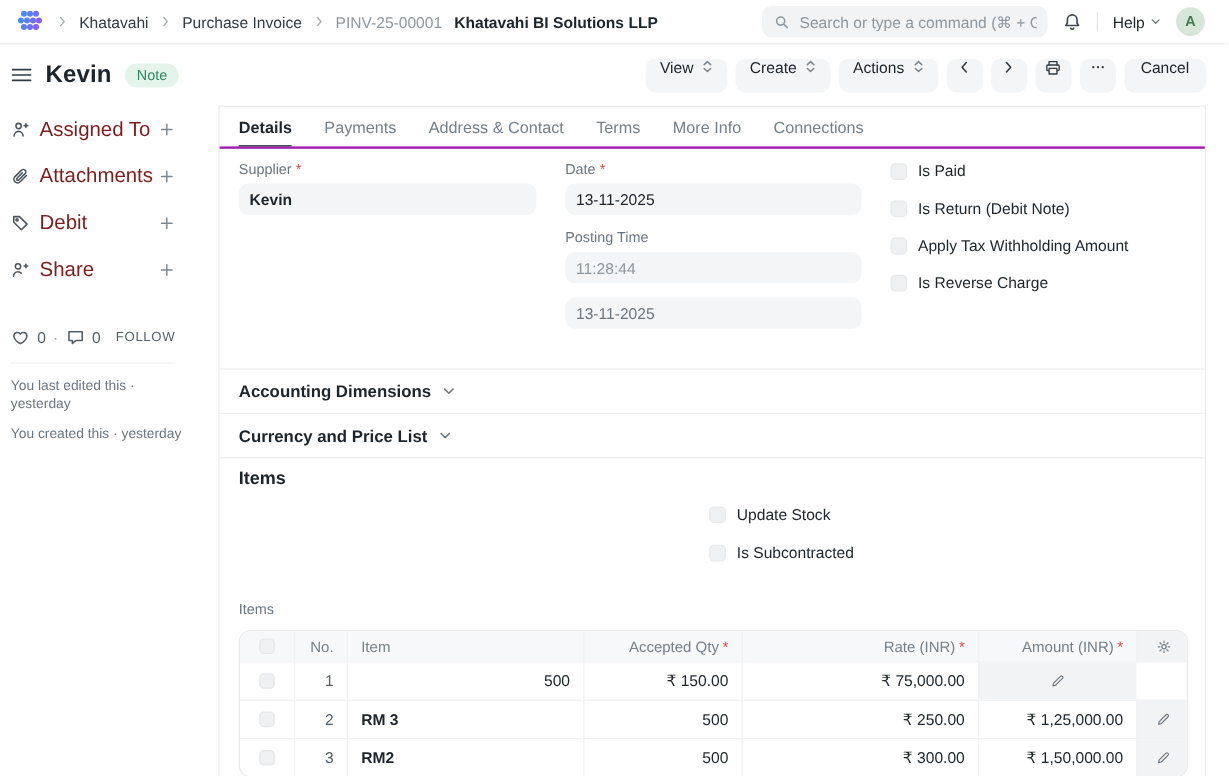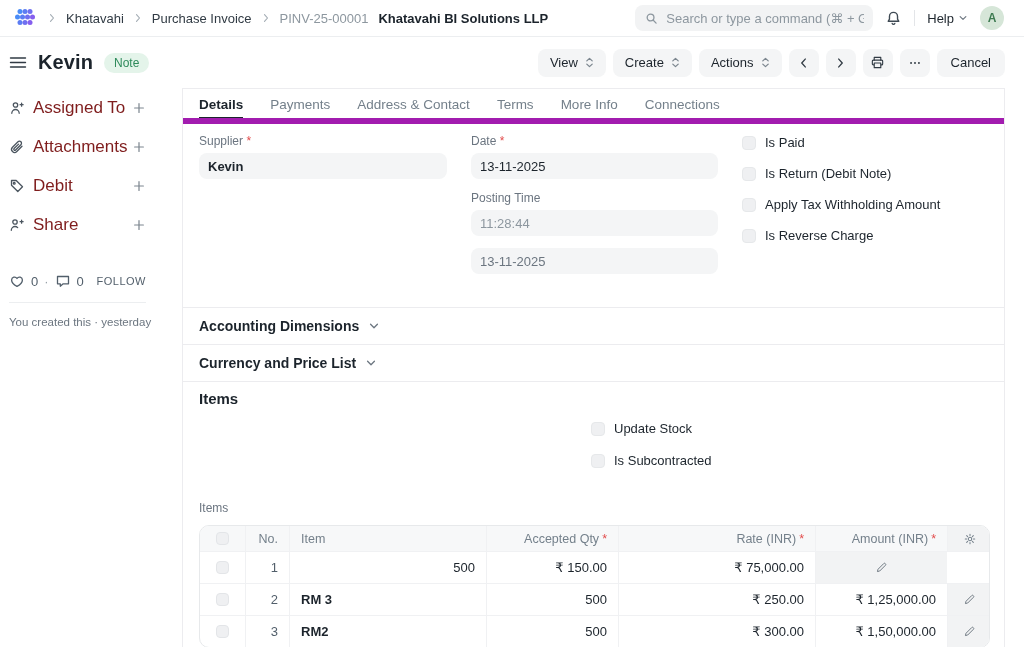--- a/index.html
+++ b/index.html
@@ -21,39 +21,39 @@
   .nav-divider { width:1px; height:16px; background:#e3e5e8; }
   .help { display:flex; align-items:center; gap:4px; font-size:13px; font-weight:500; color:#1c242c; cursor:pointer; }
   .avatar { width:24px; height:24px; border-radius:50%; background:#d6e6d8; color:#3e7b51; font-size:12px; font-weight:600; display:flex; align-items:center; justify-content:center; cursor:pointer; }
 
   
   .page-head { height:51px; display:flex; align-items:center; justify-content:space-between; padding:0 19px 0 9px; }
   .ph-left { display:flex; align-items:center; gap:11px; }
   .title { font-size:20px; font-weight:700; letter-spacing:.1px; }
   .badge { background:#e4f4ea; color:#2e8a5b; font-size:12px; font-weight:500; padding:3px 10px; border-radius:999px; }
   .ph-right { display:flex; align-items:center; gap:7px; }
-  .btn { height:28px; background:#f4f5f6; border:none; border-radius:8px; font-size:13px; color:#1c242c; font-family:inherit; font-weight:500; display:flex; align-items:center; gap:7px; padding:0 12px; cursor:pointer; }
+  .btn { height:28px; background:#f4f5f6; border:none; border-radius:8px; font-size:13px; color:#1c242c; font-family:inherit; font-weight:500; display:flex; align-items:flex-start; gap:7px; padding:0 12px; cursor:pointer; }
   .btn.icon-only { width:30px; padding:0; justify-content:center; }
 
   
   .page-body { display:flex; height:559px; }
   .sidebar { width:182px; padding:10px 36px 0 9px; flex-shrink:0; }
   .sb-item { display:flex; align-items:center; margin-bottom:19px; }
   .sb-item .lbl { font-size:17px; color:#7f1d1d; margin-left:8px; flex:1; }
   .sb-plus { background:none; border:none; cursor:pointer; display:flex; padding:0; }
   .sb-social { display:flex; align-items:center; margin-top:38px; }
   .sb-social .grp { display:flex; align-items:center; gap:6px; flex:1; font-size:13px; color:#525f6b; }
   .follow { font-size:11px; letter-spacing:.5px; color:#525f6b; font-weight:500; cursor:pointer; }
   .sb-divider { height:1px; background:#eceef0; margin:13px 0 12px; }
   .sb-meta { font-size:11.5px; color:#6c7680; line-height:1.32; margin-bottom:10px; width:150px; }
 
   .content { width:823px; border:1px solid #ececef; border-bottom:none; flex-shrink:0; }
 
   
-  .tabs { height:35px; display:flex; align-items:stretch; gap:27px; padding:0 16px; border-bottom:6px solid #a21caf; }
+  .tabs { height:35px; display:flex; align-items:stretch; gap:27px; padding:0 16px; border-bottom:2px solid #a21caf; }
   .tab { font-size:13.5px; color:#74808b; display:flex; align-items:center; cursor:pointer; border-bottom:1.5px solid transparent; padding-top:2px; }
   .tab.active { color:#1c242c; font-weight:600; border-bottom-color:#1c242c; }
 
   
   .form-area { padding:10px 16px 0; display:grid; grid-template-columns:248px 247px 247px; column-gap:24px; height:183px; }
   .f-label { font-size:12px; color:#6b7580; margin-bottom:5px; }
   .req { color:#e24c4c; }
   .f-input { width:100%; height:26px; background:#f4f5f6; border:none; border-radius:8px; padding:0 9px; font-size:13px; font-family:inherit; color:#1c242c; outline:none; }
   .f-input.strong { font-weight:600; }
   .f-input.muted { color:#8d979f; }
@@ -279,20 +279,21 @@
           <span class="icon-btn-plain">
               <svg width="16" height="16" viewBox="0 0 16 16" fill="none" stroke="#525f6b" stroke-width="1.3" stroke-linejoin="round">
                 <path d="M2.5 3.5h11v7.3H8.2l-2.9 2.4v-2.4H2.5z"></path>
               </svg>
             </span>
           <span>0</span>
         </span>
         <span class="follow">FOLLOW</span>
       </div>
       <div class="sb-divider"></div>
+      <p class="sb-meta">You last edited this · yesterday</p>
       <p class="sb-meta">You created this · yesterday</p>
     </aside>
 
     <main class="content">
 
       <nav class="tabs">
         <span class="tab active">Details</span>
         <span class="tab">Payments</span>
         <span class="tab">Address &amp; Contact</span>
         <span class="tab">Terms</span>

